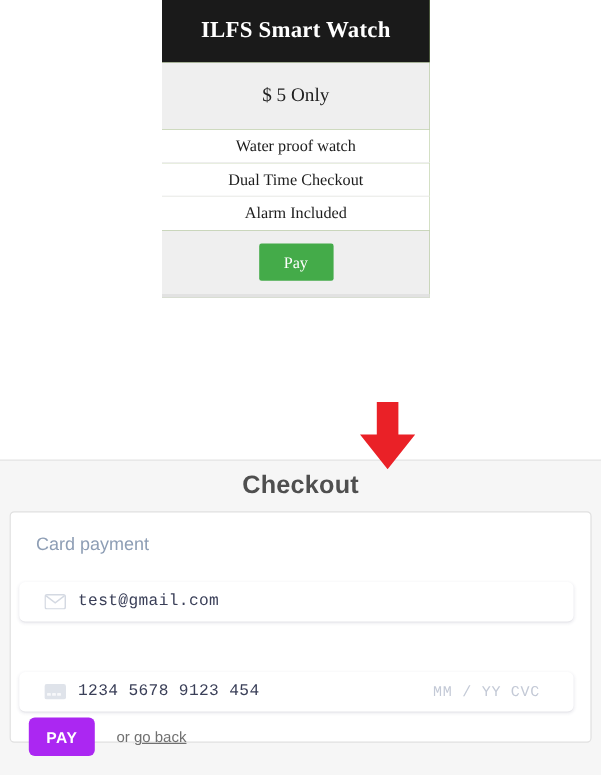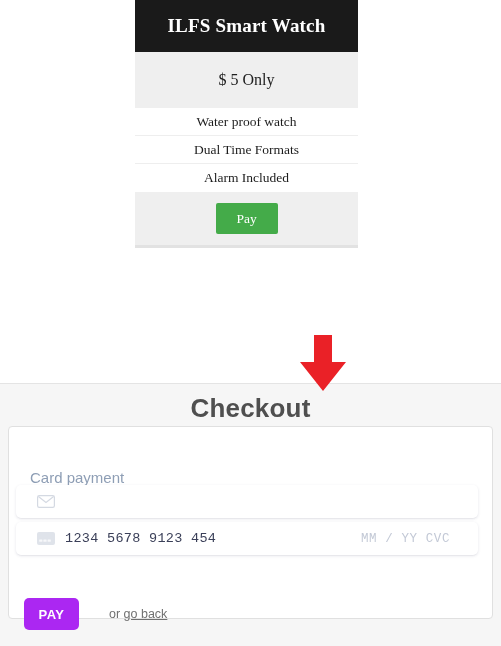--- a/index.html
+++ b/index.html
@@ -109,21 +109,21 @@
     left: 0px;
     top: 383px;
     width: 501px;
     height: 263px;
     background: #f6f6f6;
     border-top: 1px solid #e4e4e4;
   }
 
   .checkout-title {
     text-align: center;
-    font-size: 26px;
+    font-size: 21px;
     font-weight: 700;
     color: #4f4f4f;
     padding-top: 9px;
     padding-bottom: 9px;
     letter-spacing: 0.2px;
   }
 
   .checkout-card {
     position: absolute;
     left: 8px;
@@ -149,21 +149,21 @@
     width: 462px;
     height: 33px;
     background: #ffffff;
     border-radius: 5px;
     box-shadow: 0 1px 3px rgba(50,50,93,0.13), 0 1px 0 rgba(0,0,0,0.02);
     display: flex;
     align-items: center;
   }
 
   .field-email { top: 485px; }
-  .field-card  { top: 522px; }
+  .field-card  { top: 560px; }
 
   .field-icon {
     width: 22px;
     margin-left: 19px;
     margin-right: 8px;
     display: flex;
     align-items: center;
     justify-content: center;
     flex: 0 0 auto;
   }
@@ -204,21 +204,21 @@
     font-size: 13px;
     font-weight: 700;
     letter-spacing: 0.5px;
     cursor: pointer;
     display: flex;
     align-items: center;
     justify-content: center;
   }
 
   .go-back-wrap {
-    margin-left: 30px;
+    margin-left: 18px;
     font-size: 12.5px;
     color: #707070;
     text-align: right;
   }
 
   .go-back-link {
     color: #707070;
     text-decoration: underline;
     cursor: pointer;
   }
@@ -232,21 +232,21 @@
 
     <div class="product-header">ILFS Smart Watch</div>
 
     <div class="product-price">$ 5 Only</div>
 
     <ul class="feature-list">
       <li class="feature-item">
         <span>Water proof watch</span>
       </li>
       <li class="feature-item">
-        <span>Dual Time Formats</span>
+        <span>Dual Time Checkout</span>
       </li>
       <li class="feature-item">
         <span>Alarm Included</span>
       </li>
     </ul>
 
     <div class="product-footer">
       <button class="pay-green-btn">Pay</button>
     </div>
   </div>
@@ -255,29 +255,30 @@
     <polygon points="14,0 32,0 32,27 46,27 23,56 0,27 14,27" fill="#ea2127"></polygon>
   </svg>
 
   <div class="checkout-panel">
 
     <div class="checkout-title">Checkout</div>
 
     <div class="checkout-card"></div>
   </div>
 
-  <div class="card-payment-label" style="position:absolute; left:30px; top:469px;">Card payment</div>
+  <div class="card-payment-label" style="position:absolute; left:30px; top:445px;">Card payment</div>
 
   <div class="field-row field-email">
     <span class="field-icon">
       <svg width="18" height="13" viewBox="0 0 18 13">
         <rect x="0.6" y="0.6" width="16.8" height="11.8" rx="1.6" fill="#ffffff" stroke="#d4d9e2" stroke-width="1.2"></rect>
         <path d="M1.4 1.6 L9 7.4 L16.6 1.6" fill="none" stroke="#d4d9e2" stroke-width="1.2"></path>
       </svg>
     </span>
+    <span class="field-value" title="Email">test@gmail.com</span>
   </div>
 
   <div class="field-row field-card">
     <span class="field-icon">
       <svg width="18" height="13" viewBox="0 0 18 13">
         <rect x="0" y="0" width="18" height="13" rx="2" fill="#dfe3ea"></rect>
         <rect x="2.2" y="7.6" width="3.2" height="2.2" rx="0.5" fill="#f7f8fa"></rect>
         <rect x="6.4" y="7.6" width="3.2" height="2.2" rx="0.5" fill="#f7f8fa"></rect>
         <rect x="10.6" y="7.6" width="3.2" height="2.2" rx="0.5" fill="#f7f8fa"></rect>
       </svg>

